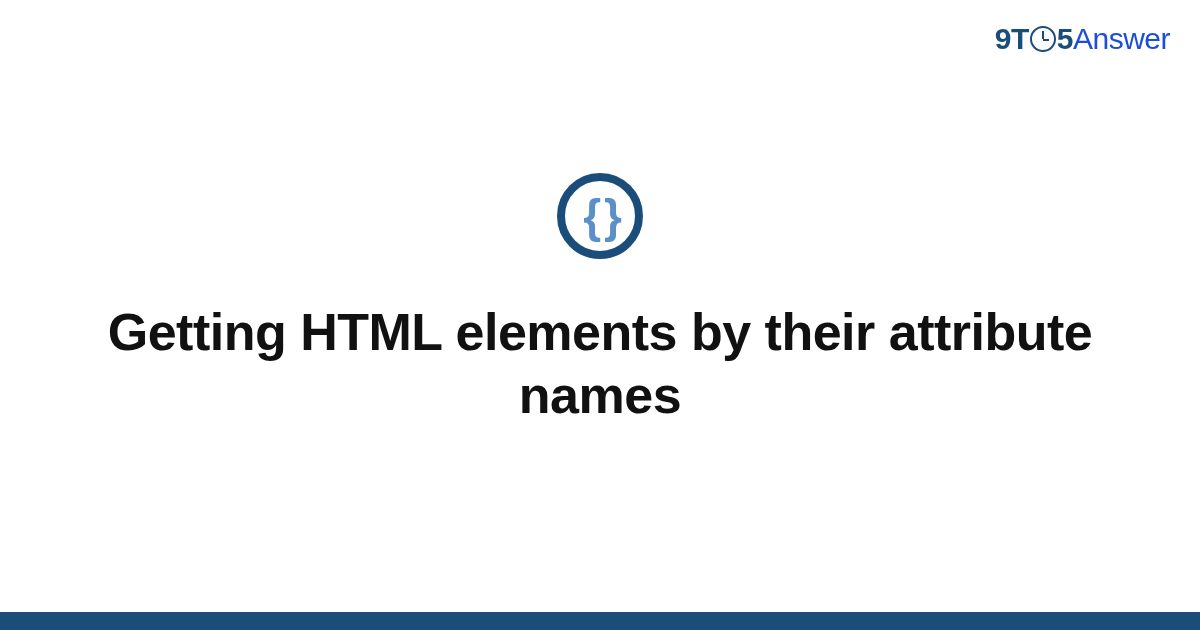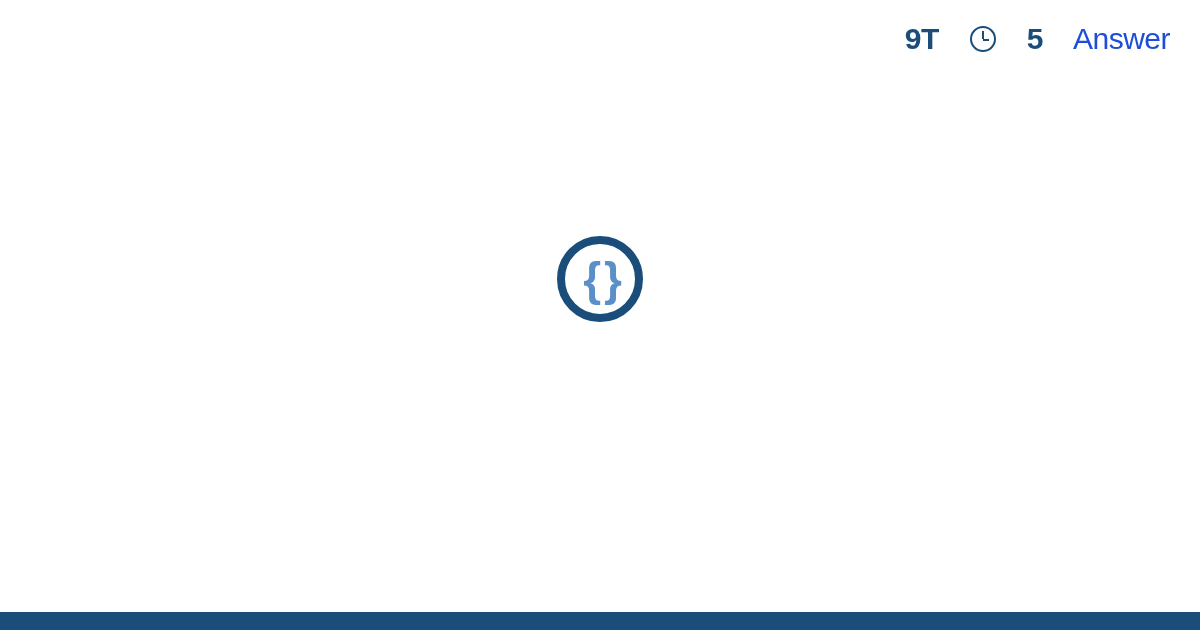--- a/index.html
+++ b/index.html
@@ -1,19 +1,18 @@
 <!DOCTYPE html>
 <html><head>
   <meta charset="utf-8">
   <style>
     * {
       margin: 0;
       padding: 0;
       box-sizing: border-box;
-      gap: 30px;
     }
     body {
       width: 1200px;
       height: 630px;
       font-family: Arial, Helvetica, sans-serif;
       background: #ffffff;
       position: relative;
       overflow: hidden;
     }
     .header-logo {
@@ -122,15 +121,16 @@
   <span class="logo-9t">9T</span>
   <span class="logo-clock"></span>
   <span class="logo-5">5</span>
   <span class="logo-answer">Answer</span>
 </div>
 
 <div class="content">
   <div class="badge-icon">
     <span class="badge-braces">{ }</span>
   </div>
+  <h1 class="title">Getting HTML elements by their attribute names</h1>
 </div>
 
 <div class="footer-bar"></div>
 
 </body></html>

